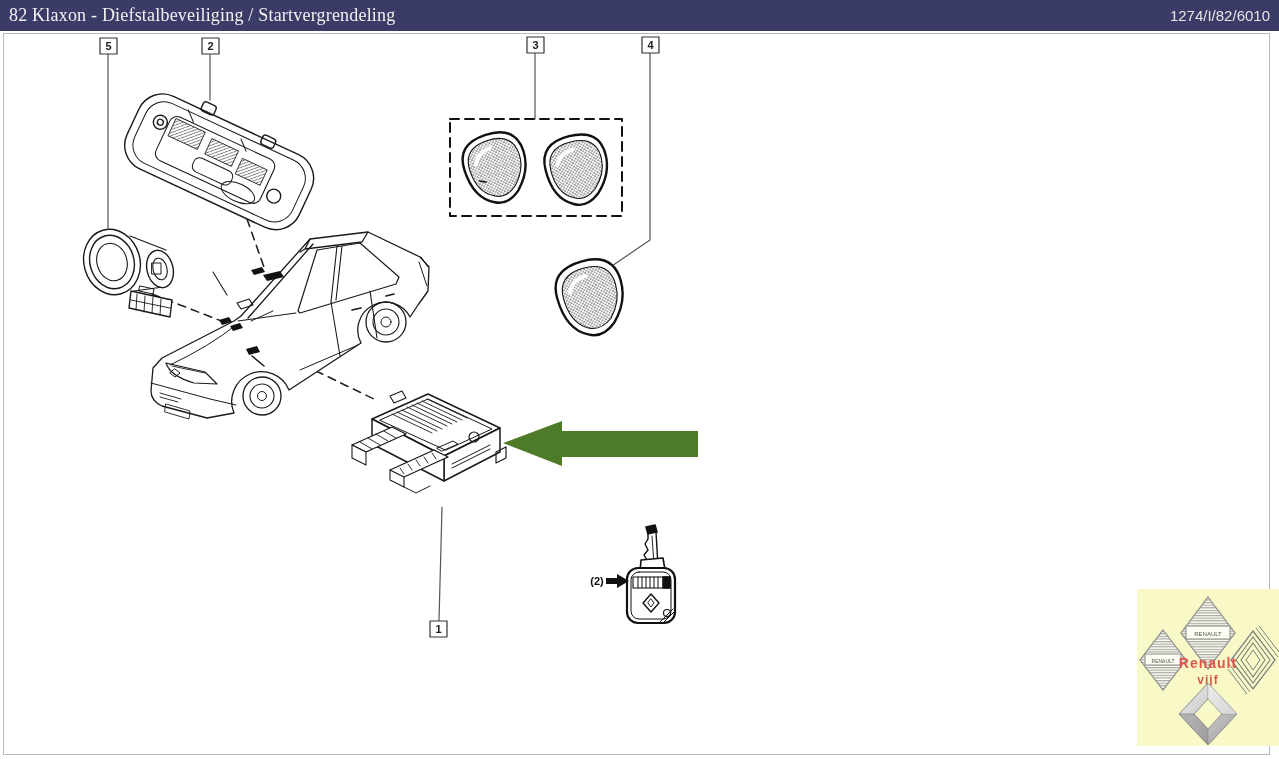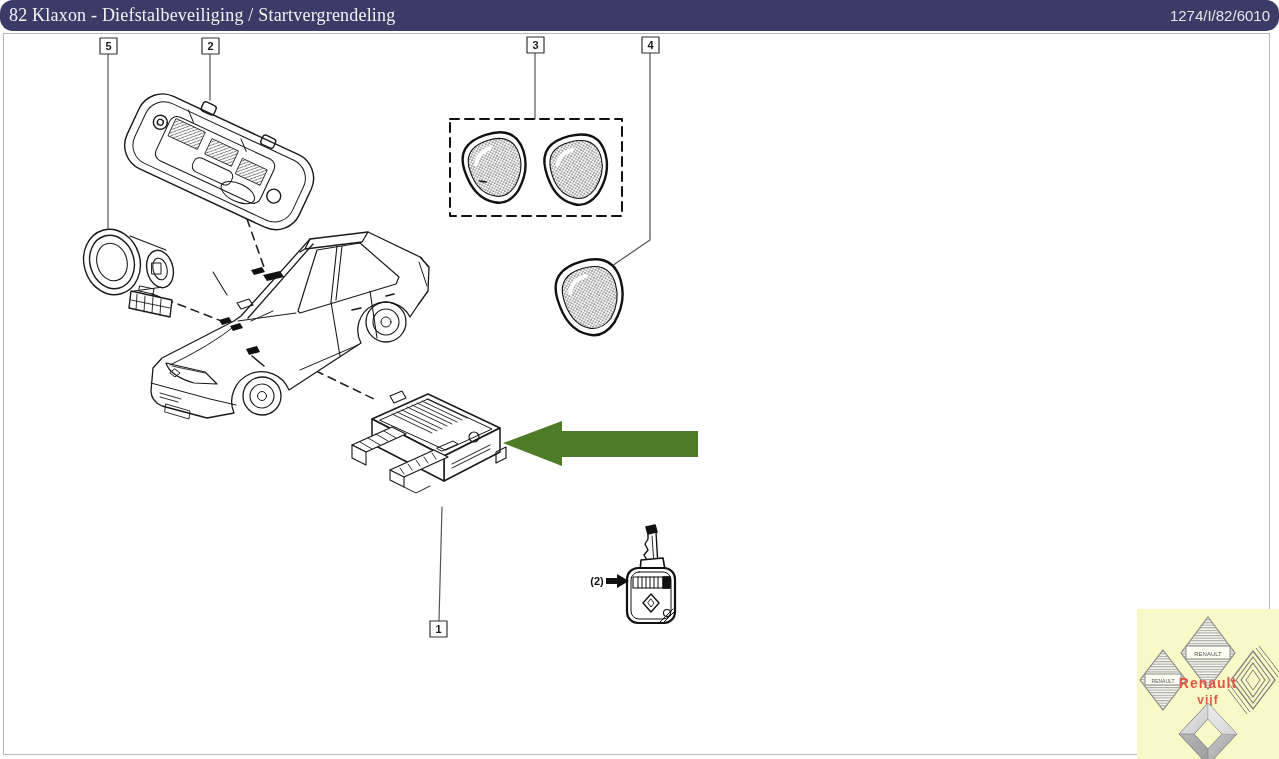--- a/index.html
+++ b/index.html
@@ -5,35 +5,34 @@
   html,body { margin:0; padding:0; }
   body {
     width:1279px; height:759px; position:relative; overflow:hidden;
     background:#ffffff; font-family:"Liberation Sans", sans-serif;
   }
   .titlebar {
     position:absolute; left:0; top:0; width:1279px; height:31px;
     background:#3b3b68; box-sizing:border-box;
     display:flex; align-items:center; justify-content:space-between;
     padding:0 9px;
-    border-radius:13px;
   }
   .titlebar .title {
     color:#f2f2f2; font-family:"Liberation Serif", serif; font-size:18px;
     letter-spacing:0.2px; white-space:nowrap;
   }
   .titlebar .ref {
     color:#e5e5e5; font-family:"Liberation Sans", sans-serif; font-size:15px;
   }
   .frame {
     position:absolute; left:3px; top:33px; width:1267px; height:722px;
     border:1px solid #b7b7bf; background:#ffffff; box-sizing:border-box;
   }
   svg.diagram { position:absolute; left:0; top:0; }
-  .logo-panel { position:absolute; right:0; bottom:0; width:142px; height:150px; }
+  .logo-panel { position:absolute; right:0; bottom:0; width:142px; height:170px; }
   .callout-box { cursor:pointer; }
   text.callout-num {
     font-family:"Liberation Sans", sans-serif; font-size:11px; font-weight:bold;
     fill:#1a1a1a; text-anchor:middle;
   }
   text.key-note {
     font-family:"Liberation Sans", sans-serif; font-size:11px; font-weight:bold;
     fill:#111; text-anchor:middle;
   }
   text.brand-big { font-family:"Liberation Sans", sans-serif; font-size:14px; font-weight:bold; text-anchor:middle; letter-spacing:1px; }

